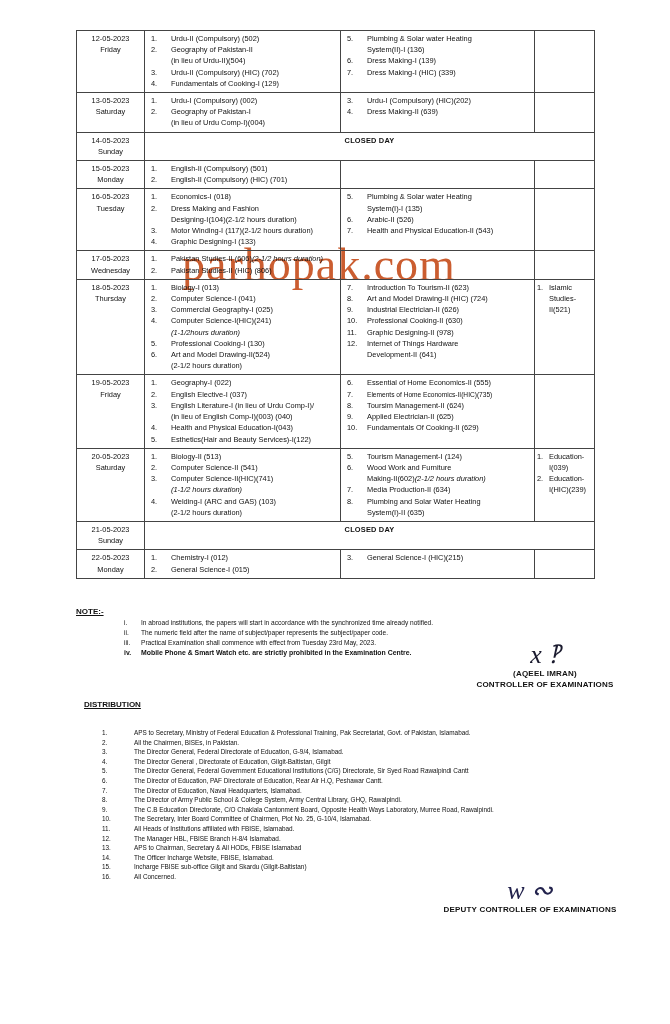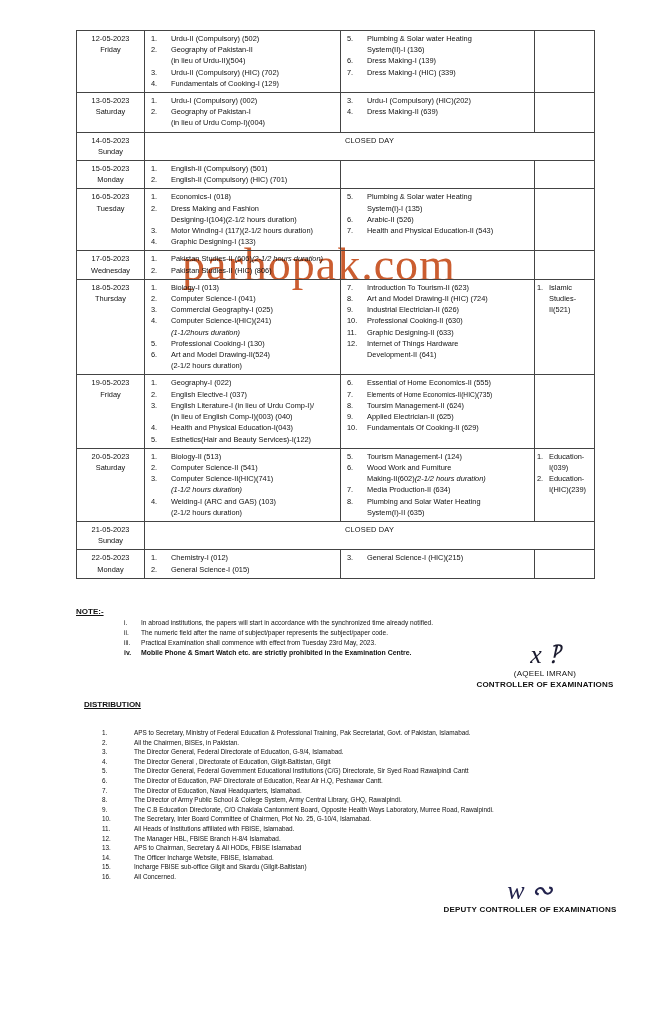--- a/index.html
+++ b/index.html
@@ -56,21 +56,21 @@
   td.date{
     text-align:center;
     vertical-align:top;
     padding-top:3px;
     font-size:7.4px;
     line-height:10.5px;
     white-space:nowrap;
   }
   td.closed{
     text-align:center;
-    font-weight:normal;
+    font-weight:bold;
     font-size:7.6px;
     letter-spacing:.2px;
     padding-top:4px;
   }
   ol.subs{
     margin:0;
     padding:0;
     list-style:none;
   }
   ol.subs li{
@@ -134,21 +134,21 @@
   .sig-mark{
     height:26px;
     font-family:"Liberation Serif", serif;
     font-size:26px;
     font-style:italic;
     color:#1a1a2e;
     line-height:26px;
   }
   .sig-mark.blue{color:#23234d;}
   .sig-name{
-    font-size:8px;font-weight:normal;letter-spacing:.2px;line-height:11px;
+    font-size:8px;font-weight:bold;letter-spacing:.2px;line-height:11px;
   }
   .sig-role{
     font-size:8px;font-weight:bold;letter-spacing:.2px;line-height:11px;
   }
 
   
   .dist-wrap{
     position:absolute;
     left:84px; top:700px;
     width:520px;
@@ -286,21 +286,21 @@
               <li><span class="num">5.</span><span class="txt">Professional Cooking-I (130)</span></li>
               <li><span class="num">6.</span><span class="txt">Art and Model Drawing-II(524)</span><span class="cont">(2-1/2 hours duration)</span></li>
             </ol>
           </td>
           <td>
             <ol class="subs">
               <li><span class="num">7.</span><span class="txt">Introduction To Tourism-II (623)</span></li>
               <li><span class="num">8.</span><span class="txt">Art and Model Drawing-II (HIC) (724)</span></li>
               <li><span class="num">9.</span><span class="txt">Industrial Electrician-II (626)</span></li>
               <li><span class="num">10.</span><span class="txt">Professional Cooking-II (630)</span></li>
-              <li><span class="num">11.</span><span class="txt">Graphic Designing-II (633)</span></li>
+              <li><span class="num">11.</span><span class="txt">Graphic Designing-II (978)</span></li>
               <li><span class="num">12.</span><span class="txt">Internet of Things Hardware</span><span class="cont">Development-II (641)</span></li>
             </ol>
           </td>
           <td class="ex">
             <ol class="subs">
               <li><span class="num">1.</span><span class="txt">Islamic Studies-II(521)</span></li>
             </ol>
           </td>
         </tr>
         <tr>

